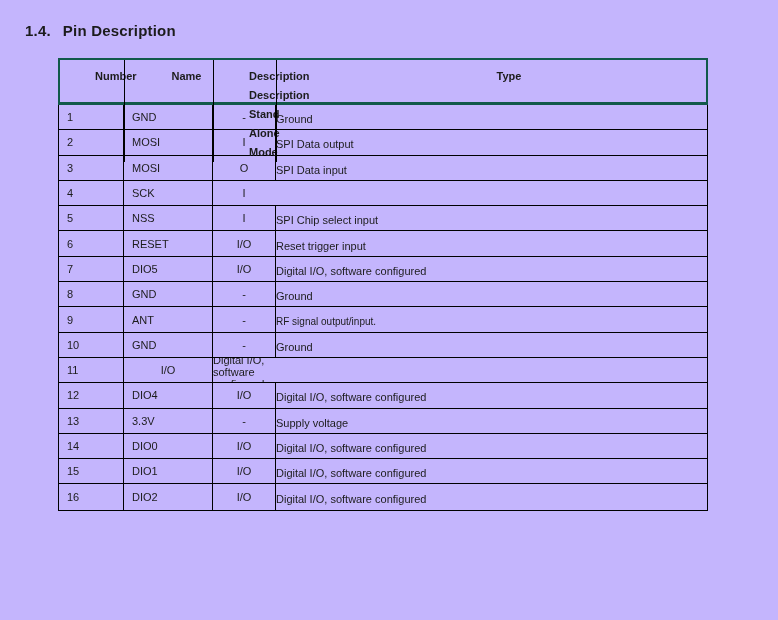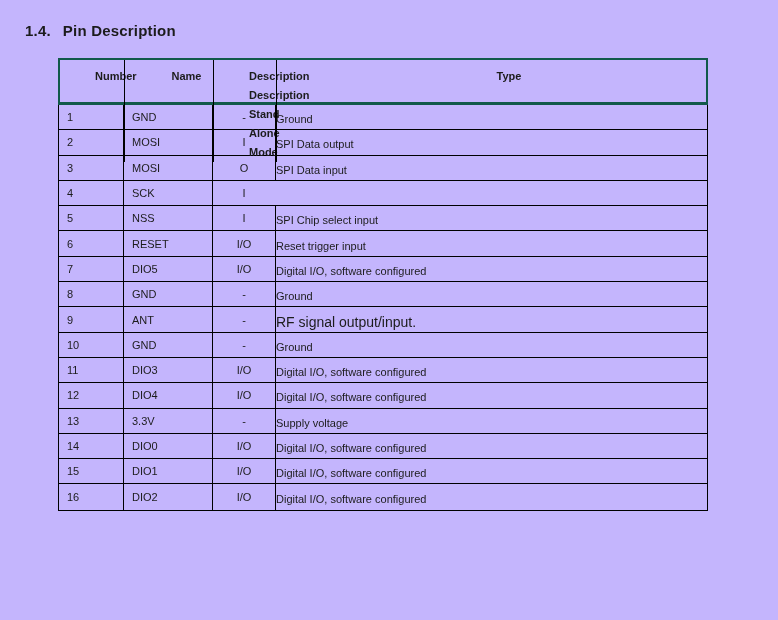--- a/index.html
+++ b/index.html
@@ -73,21 +73,21 @@
   .c-number,.c-name{
     justify-content:flex-start;
     padding-left:8px;
   }
   .c-type{justify-content:center;}
   .c-desc{
     justify-content:flex-start;
     position:relative;
   }
   .c-desc span{position:relative;top:2px;}
-  .c-desc span.small{font-size:14px;}
+  .c-desc span.small{font-size:10px;}
 </style>
 </head>
 <body>
 
 <div class="page">
 
   <div class="heading">
     <span class="h-num">1.4.</span><span>Pin Description</span>
   </div>
 
@@ -248,23 +248,20 @@
           </div>
         <div class="t-cell c-desc">
             <span>Ground</span>
           </div>
       </div>
 
       <div class="t-row">
         <div class="t-cell c-number">
             <span>11</span>
           </div>
-        <div class="t-cell c-name">
-            <span>DIO3</span>
-          </div>
         <div class="t-cell c-type">
             <span>I/O</span>
           </div>
         <div class="t-cell c-desc">
             <span>Digital I/O, software configured</span>
           </div>
       </div>
 
       <div class="t-row">
         <div class="t-cell c-number">

